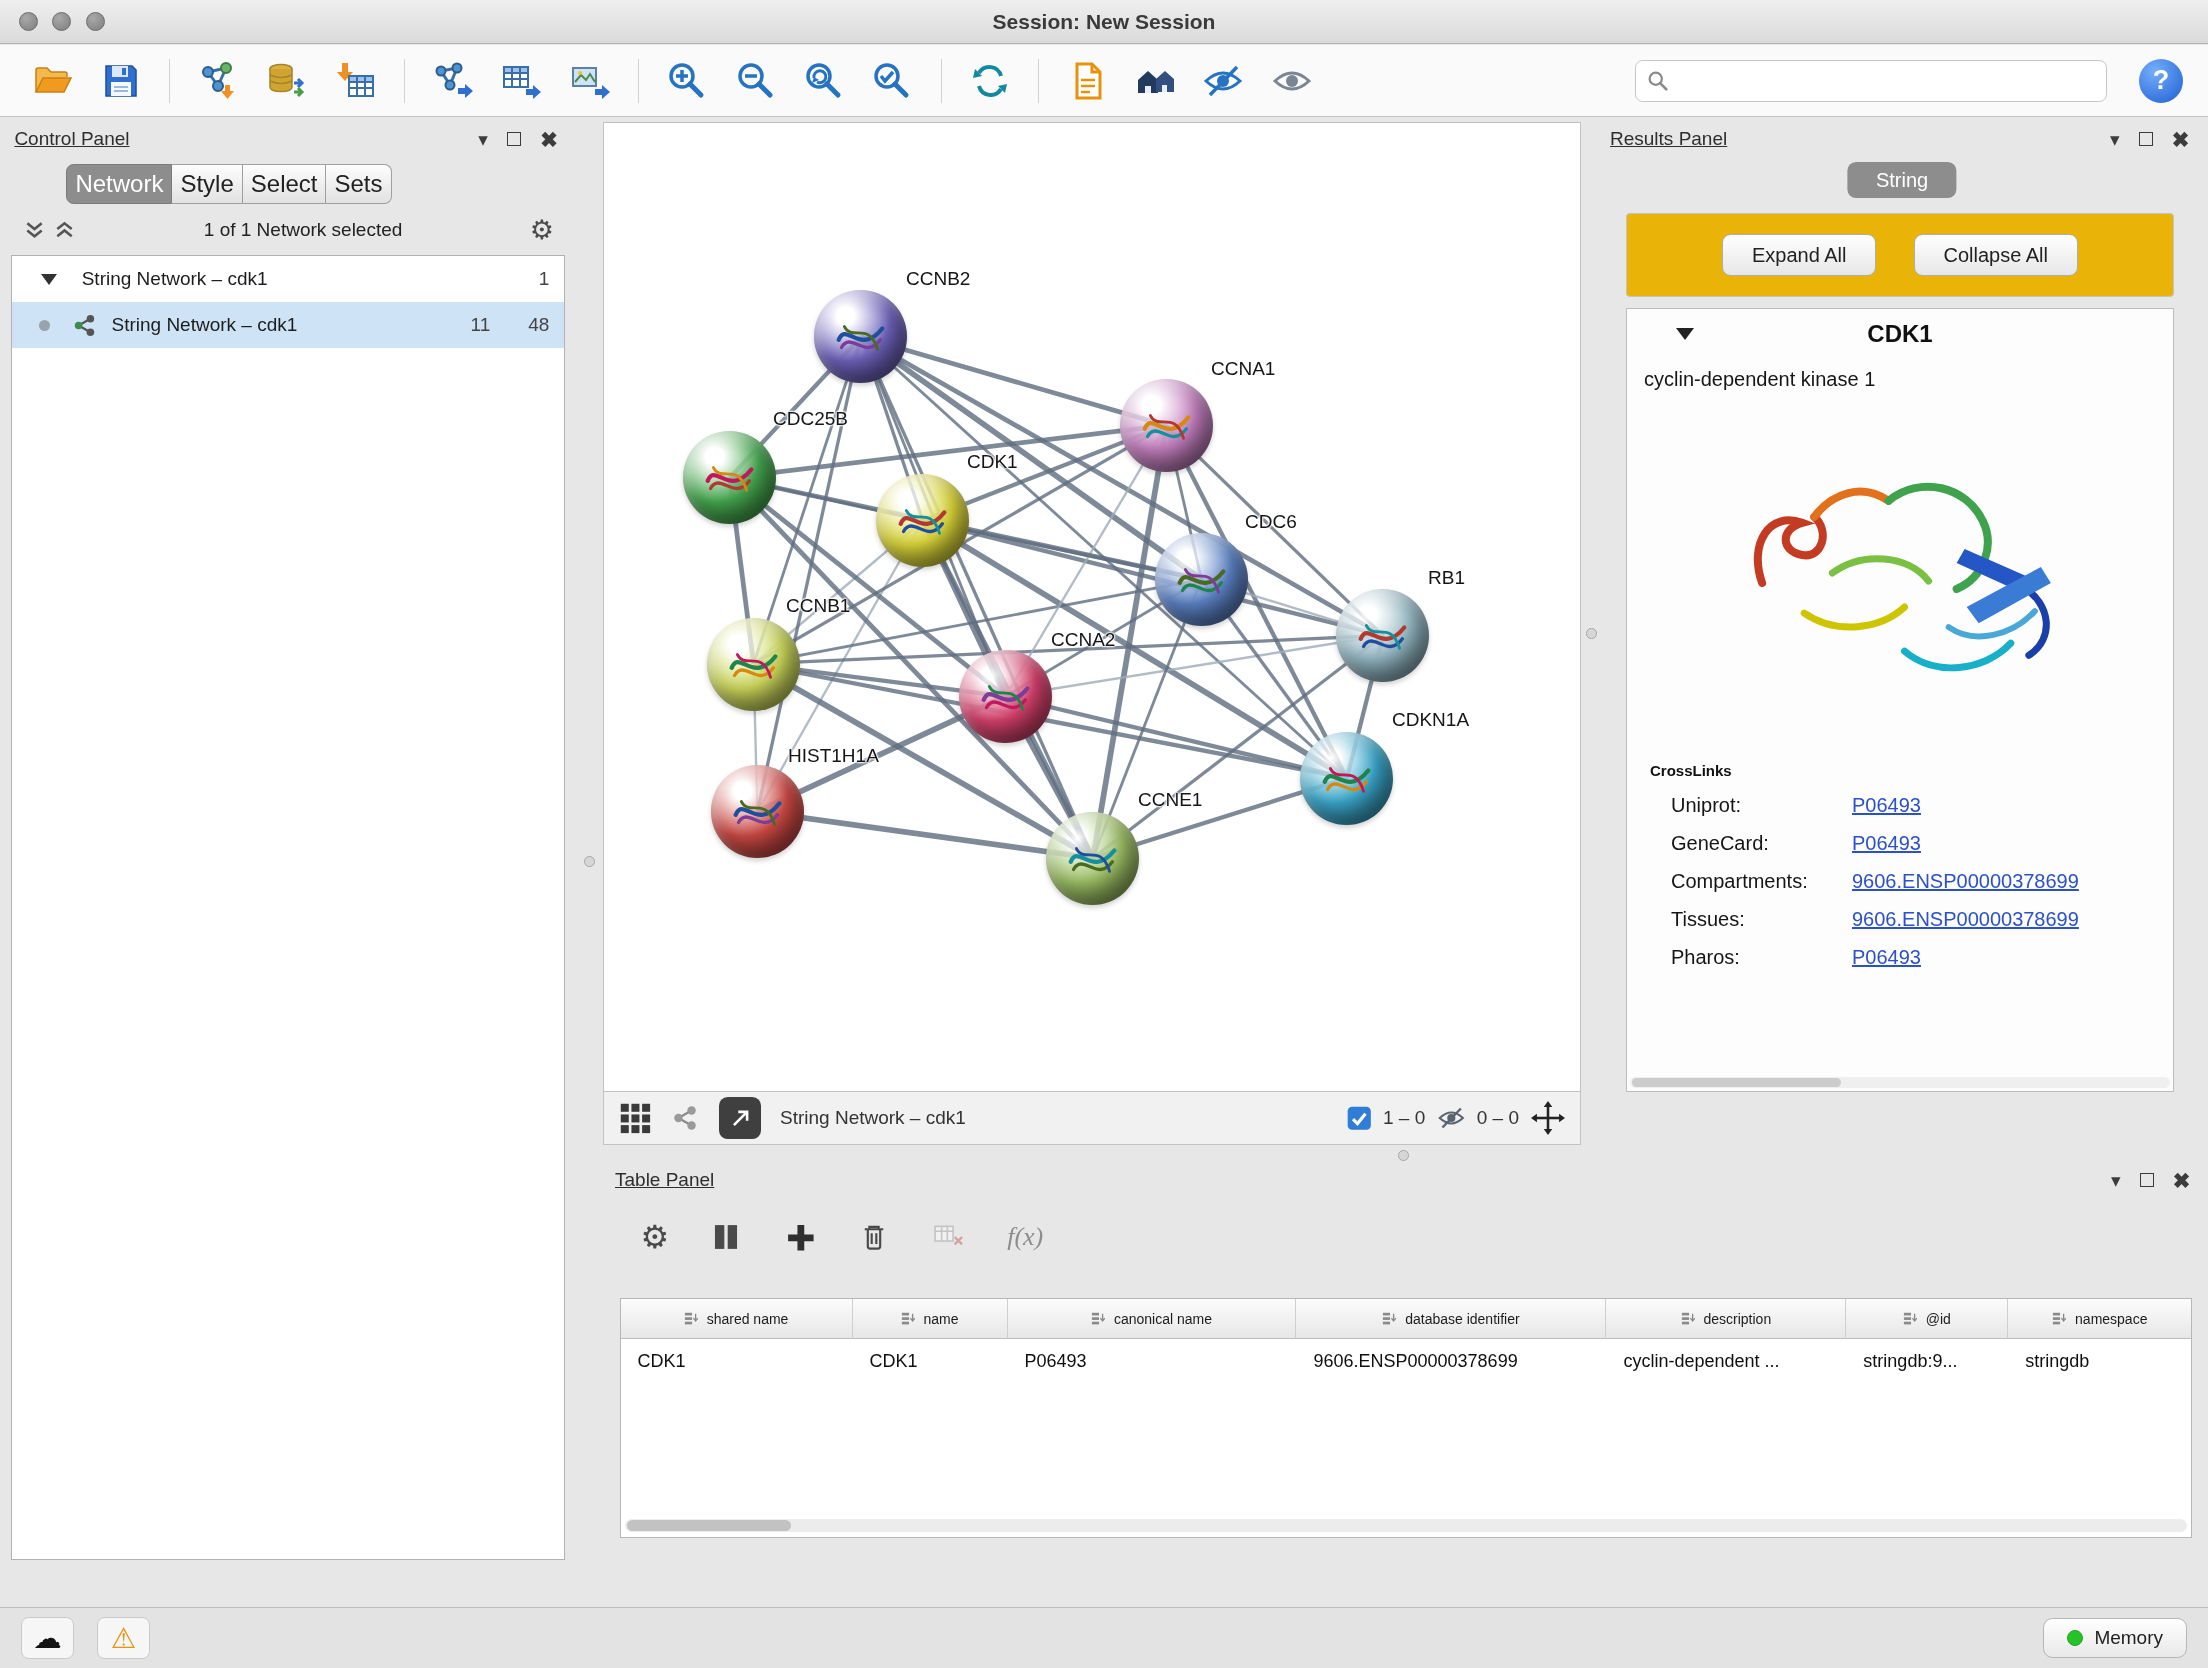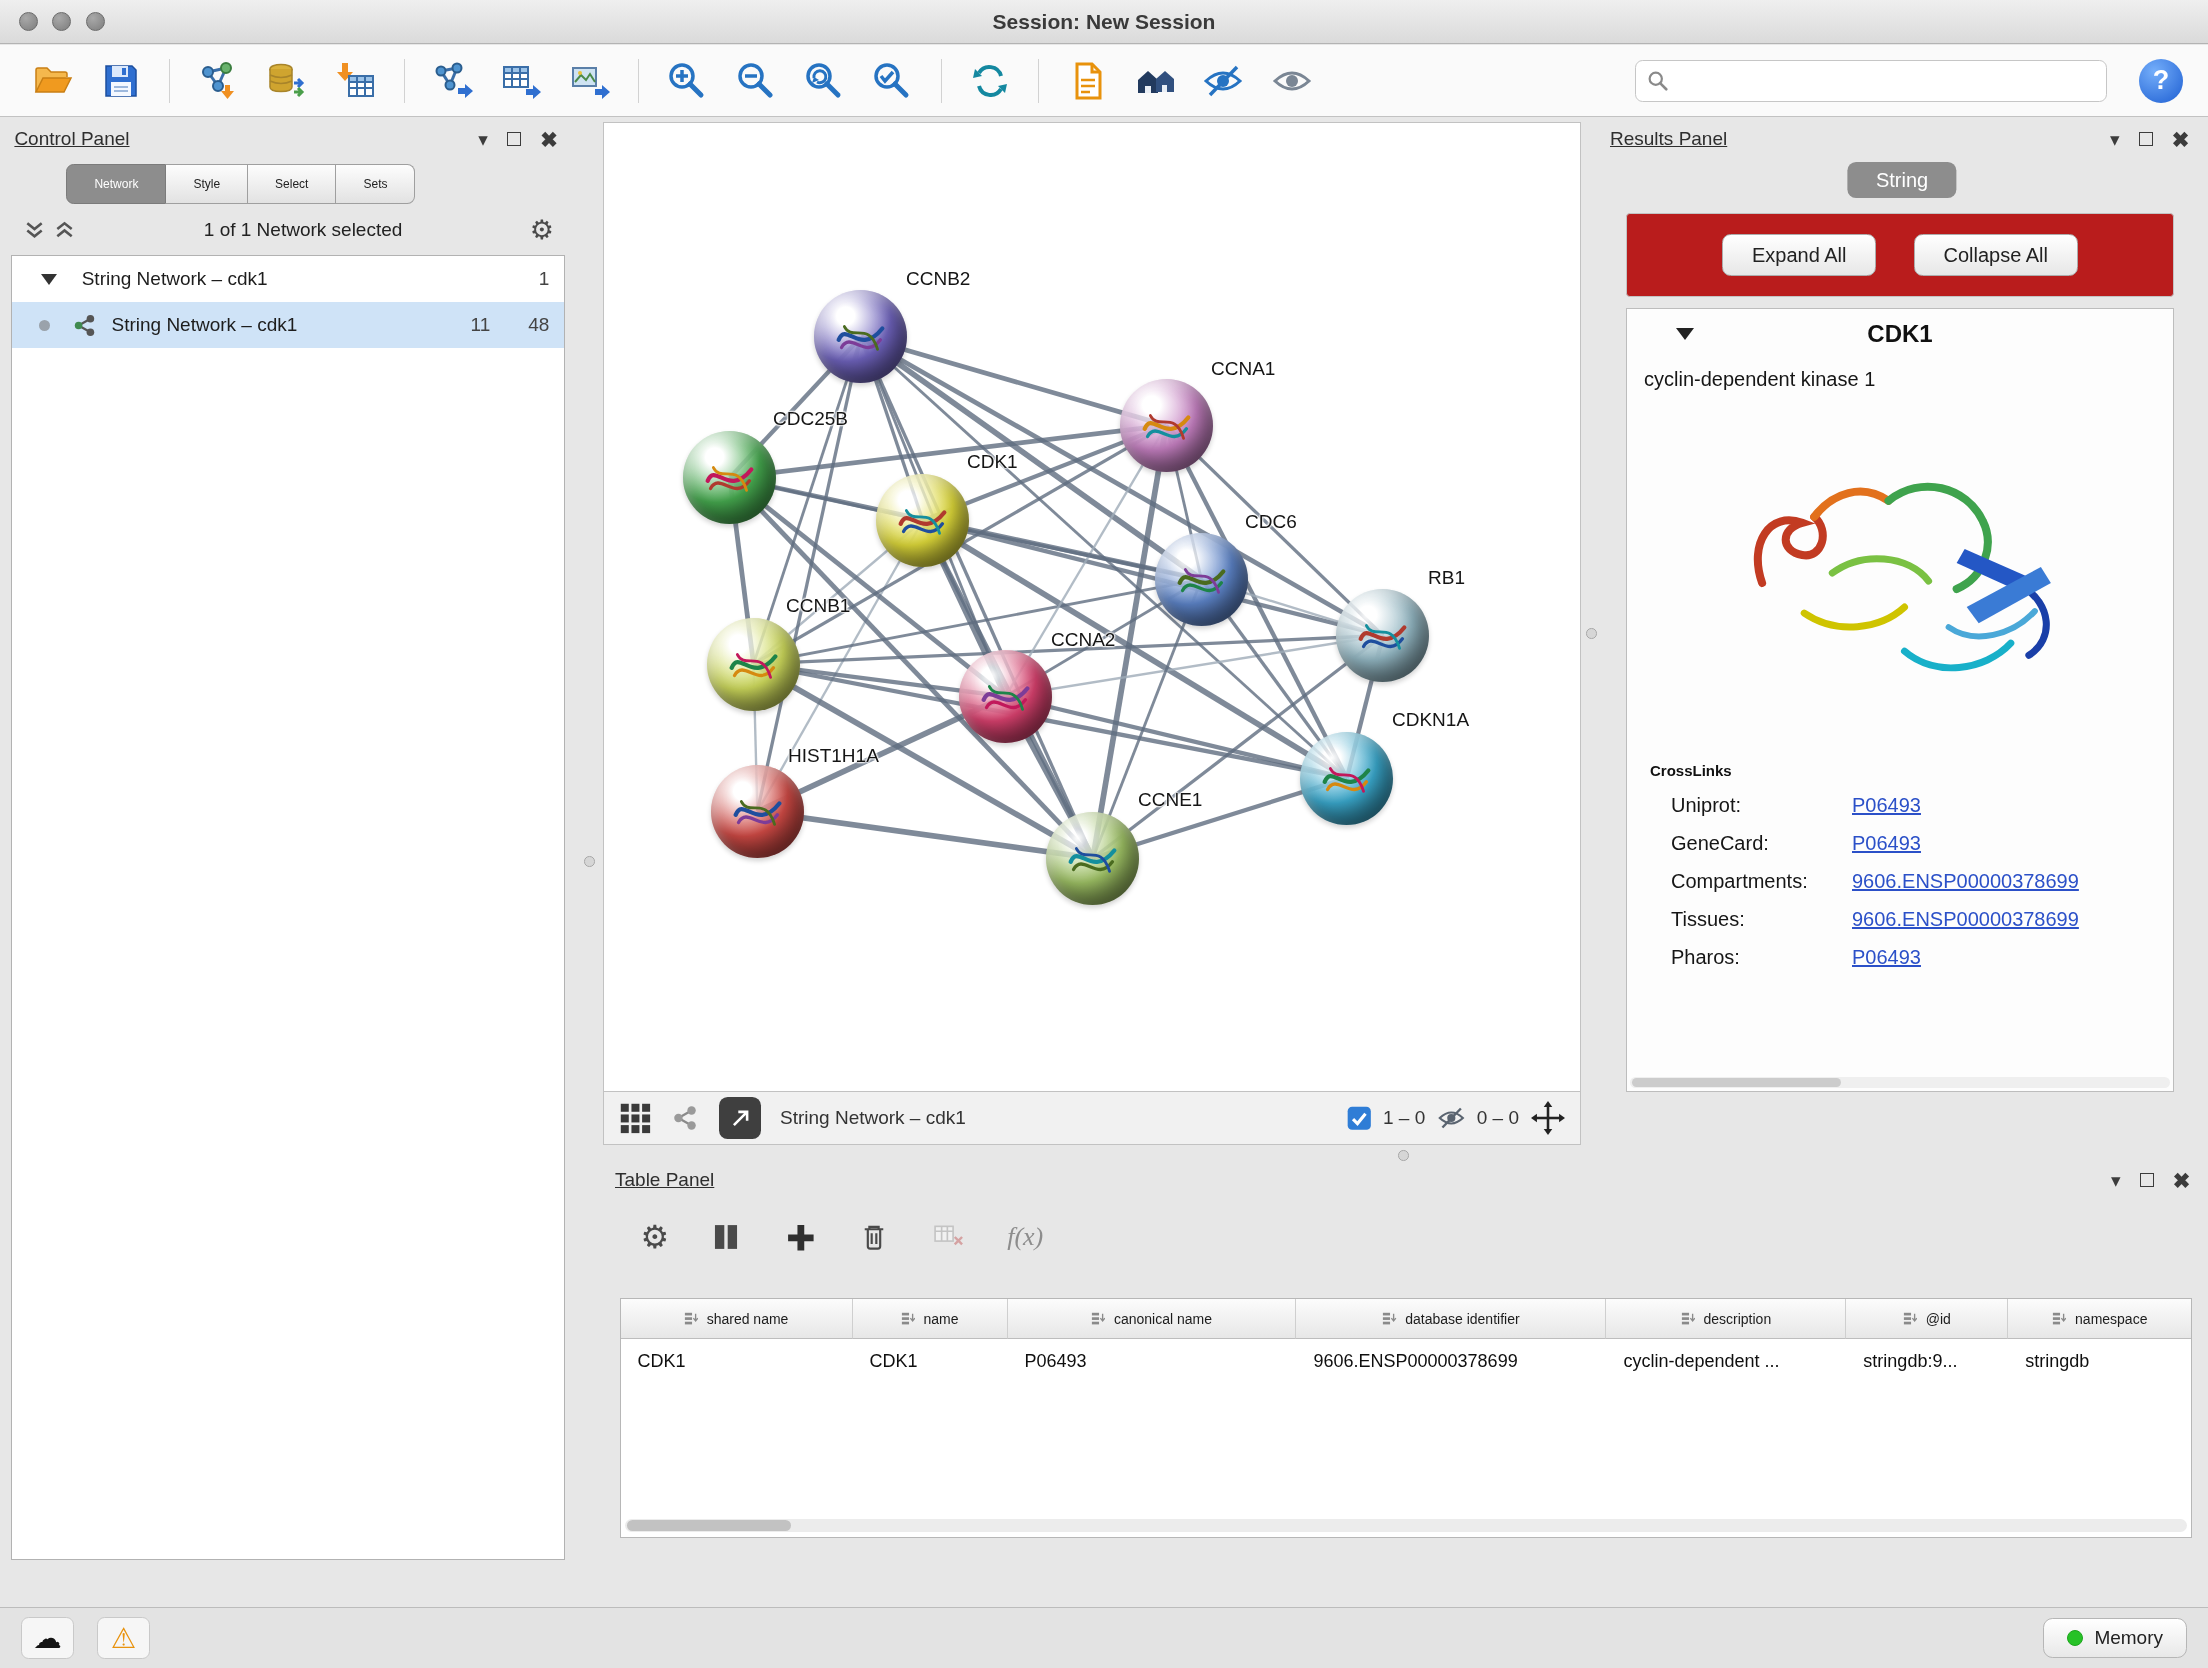--- a/index.html
+++ b/index.html
@@ -29,21 +29,21 @@
   
   .panel-header { display:flex; align-items:center; height:34px; font-size:19px; color:#2e2e2e; }
   .ph-title { margin-left:3px;text-decoration:underline; }
   .ph-icons { margin-left:auto; display:flex; align-items:center; gap:19px; margin-right:7.6px; }
   .ph-caret { font-size:19px; color:#3c3c3c; line-height:1; }
   .ph-float { width:14.3px; height:14.3px; border:1.9px solid #3c3c3c; display:inline-block; }
   .ph-close { font-weight:700; color:#3c3c3c; font-size:21px; line-height:1; }
 
   
   .seg { display:flex; }
-  .seg-btn { padding:0 27px; height:40px; line-height:38px; font-size:12px; color:#222;
+  .seg-btn { padding:0 8px; height:40px; line-height:38px; font-size:24px; color:#222;
     background:linear-gradient(#fdfdfd,#e2e2e2); border:1px solid #9f9f9f; border-left:none; }
   .seg-btn:first-child { border-left:1px solid #9f9f9f; border-radius:7.6px 0 0 7.6px; }
   .seg-btn:last-child { border-radius:0 7.6px 7.6px 0; }
   .seg-btn.selected { background:#8d8d8d; color:#fff; border-color:#7b7b7b; }
 
   
   .control-panel { position:absolute; left:11.4px; top:122px; width:554px; height:1453px; }
   .cp-tabs { margin:7.6px 0 0 55px; }
   .cp-selectrow { display:flex; align-items:center; margin-top:13.3px; padding:0 11.4px; font-size:19px; color:#222; }
   .cp-selectrow .grow { flex:1; text-align:center; }
@@ -71,21 +71,21 @@
     border:1px solid #c2c2c2; border-top:none; display:flex; align-items:center; padding:0 15px; gap:19px;
     font-size:19px; color:#333; }
   .dark-btn { width:42px; height:42px; border-radius:8.6px; background:#3f3f3f; display:flex; align-items:center; justify-content:center; }
   .cb-right { margin-left:auto; display:flex; align-items:center; gap:12px; }
   .cb-group { display:flex; align-items:center; gap:9.5px; }
 
   
   .results-panel { position:absolute; left:1607px; top:122px; width:590px; height:1035px; }
   .string-badge { position:absolute; top:40px; left:50%; transform:translateX(-50%);
     background:#8d8d8d; color:#fff; padding:6.7px 28.5px; border-radius:8.6px; font-size:20px; }
-  .expand-box { position:absolute; top:91px; left:19px; right:23px; height:84px; background:#b91c1c;
+  .expand-box { position:absolute; top:91px; left:19px; right:23px; height:84px; background:#eab308;
     border:1px solid #c3c3c3; border-radius:3.8px; display:flex; align-items:center; justify-content:center; gap:38px;text-align:right; }
   .rp-btn { padding:8.6px 28.5px; font-size:20px; color:#222; background:linear-gradient(#ffffff,#e7e7e7);
     border:1px solid #adadad; border-radius:8.6px; }
   .gene-box { position:absolute; top:186px; left:19px; right:23px; height:784px; background:#fdfdfd;
     border:1px solid #bdbdbd; overflow:hidden; }
   .gene-header { position:relative; height:51px; }
   .gene-caret { position:absolute; left:49px; top:19px; width:0; height:0;
     border-left:9.5px solid transparent; border-right:9.5px solid transparent; border-top:12.4px solid #222; }
   .gene-title { position:absolute; left:0; right:0; top:11.4px; text-align:center; font-size:24px; font-weight:700; color:#111; }
   .gene-sub { margin:7.6px 0 0 17px; font-size:20px; color:#161616; }

